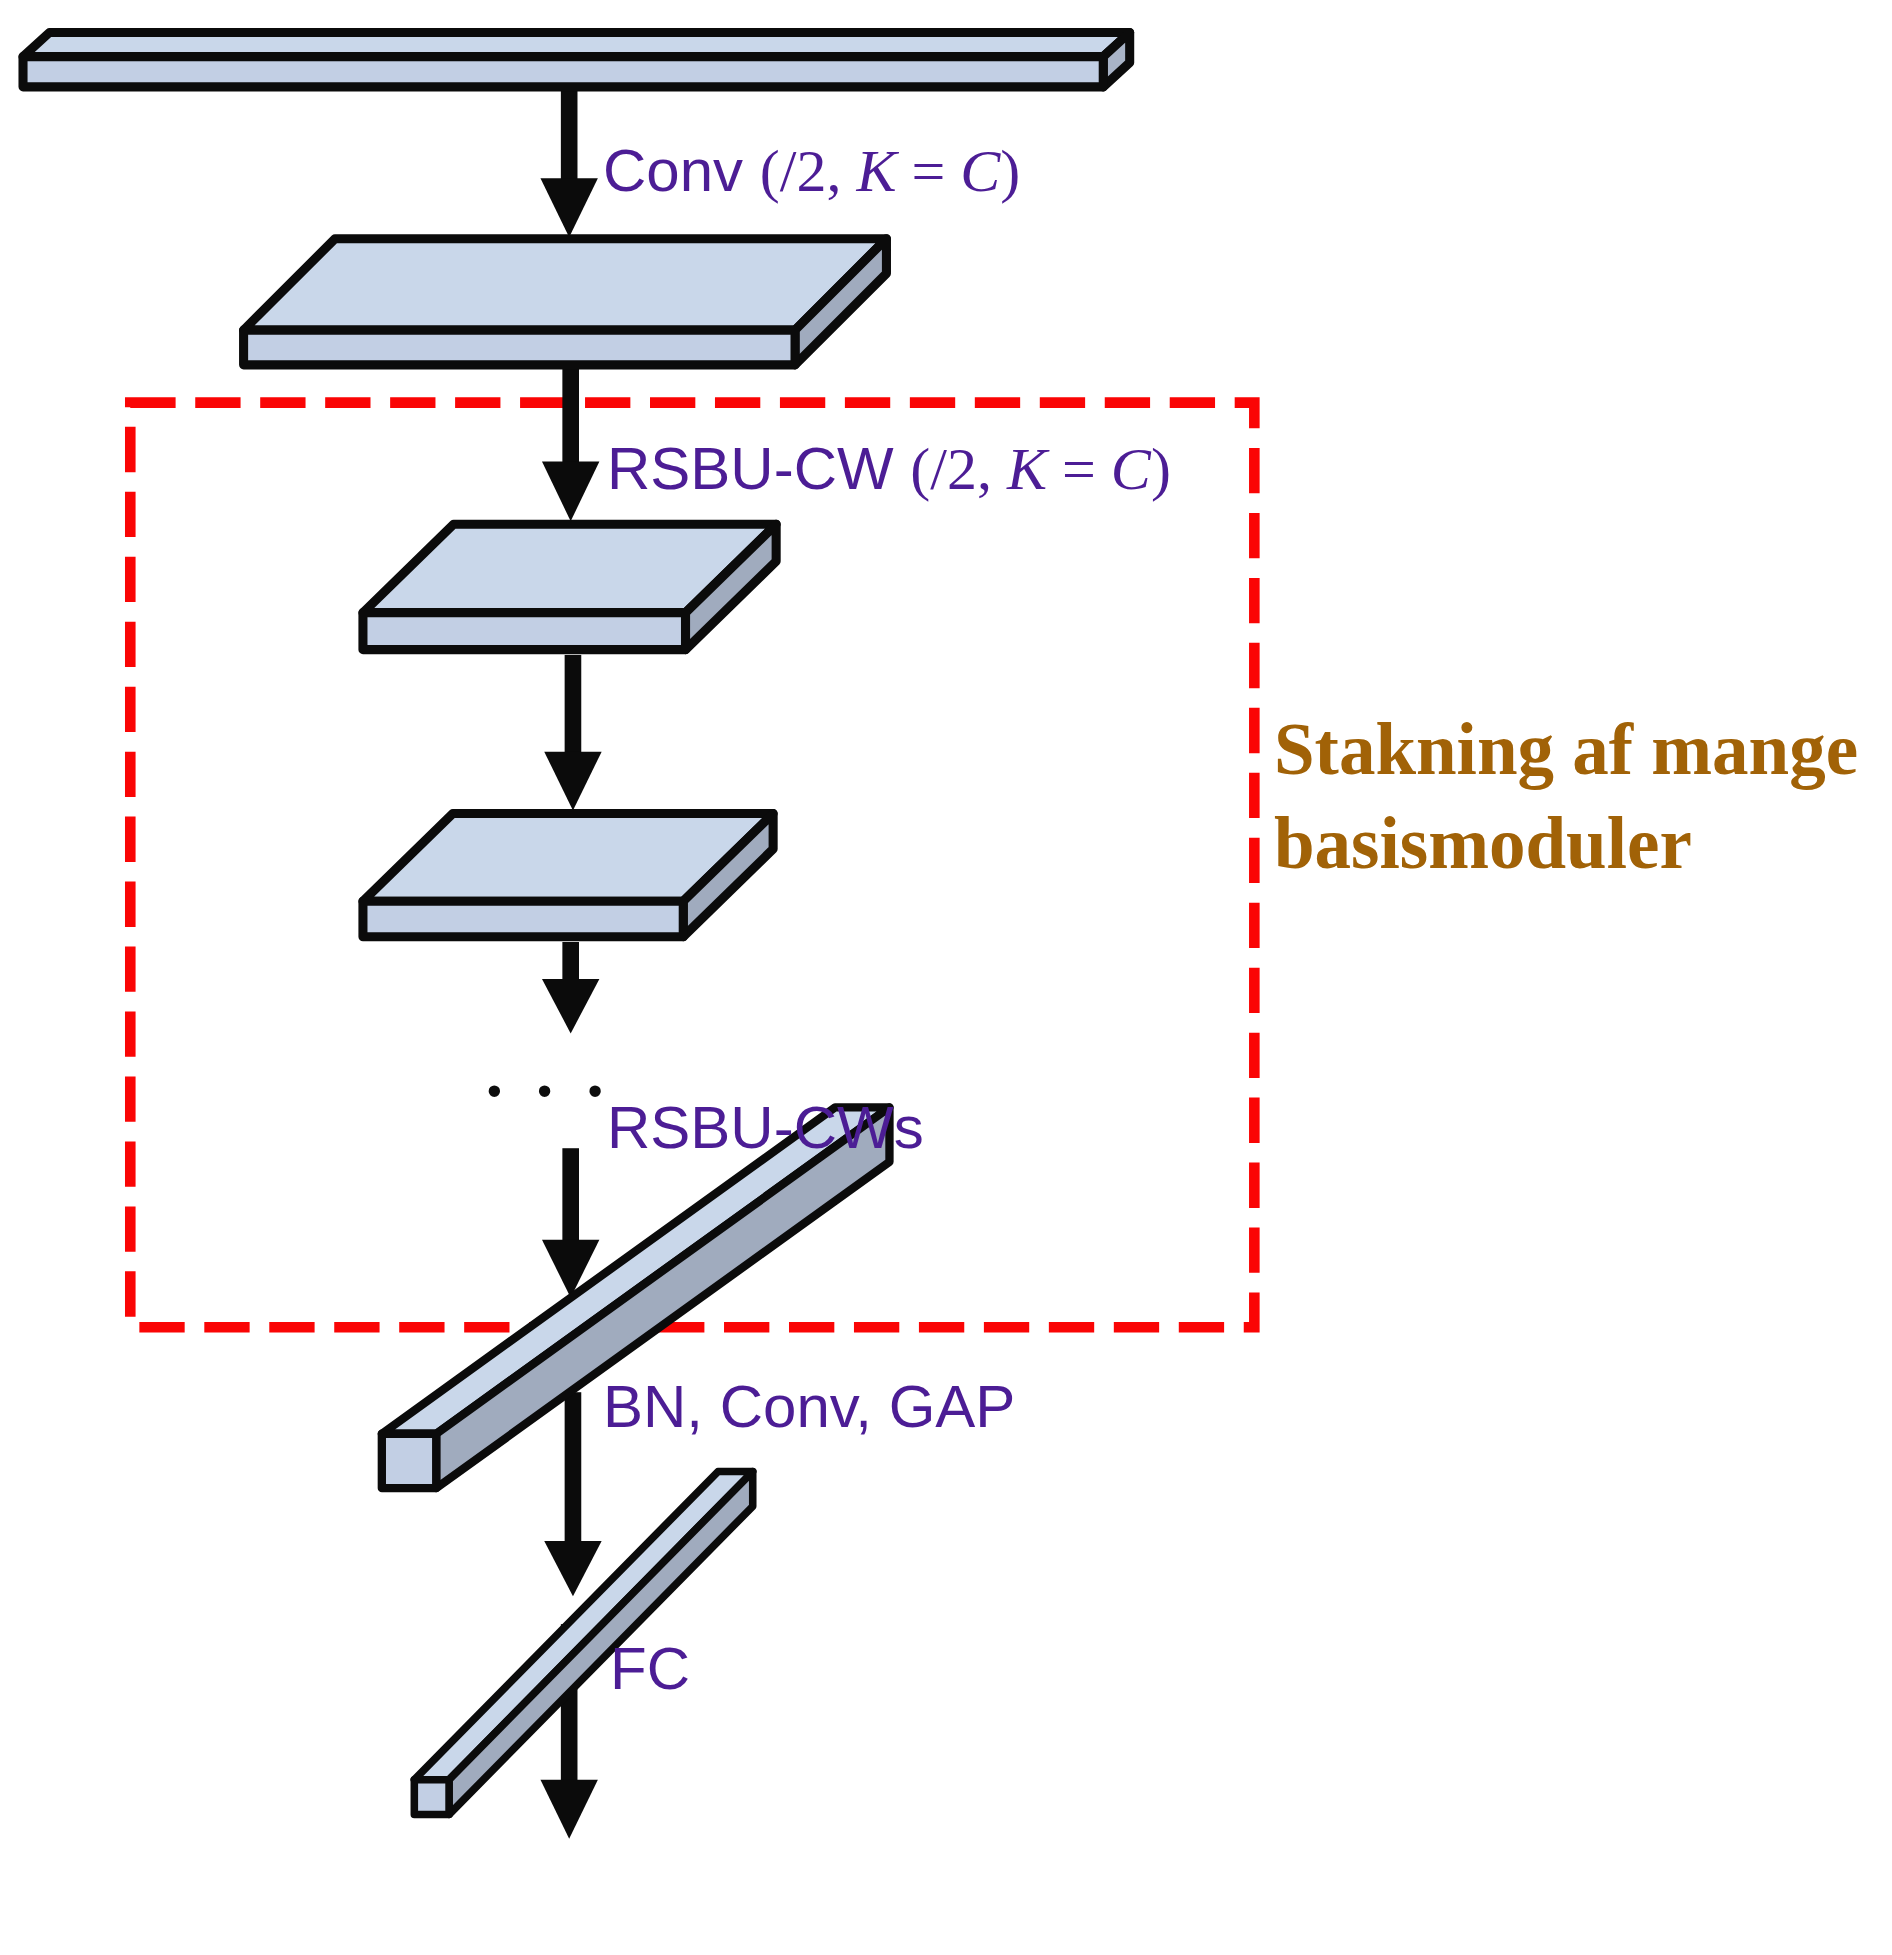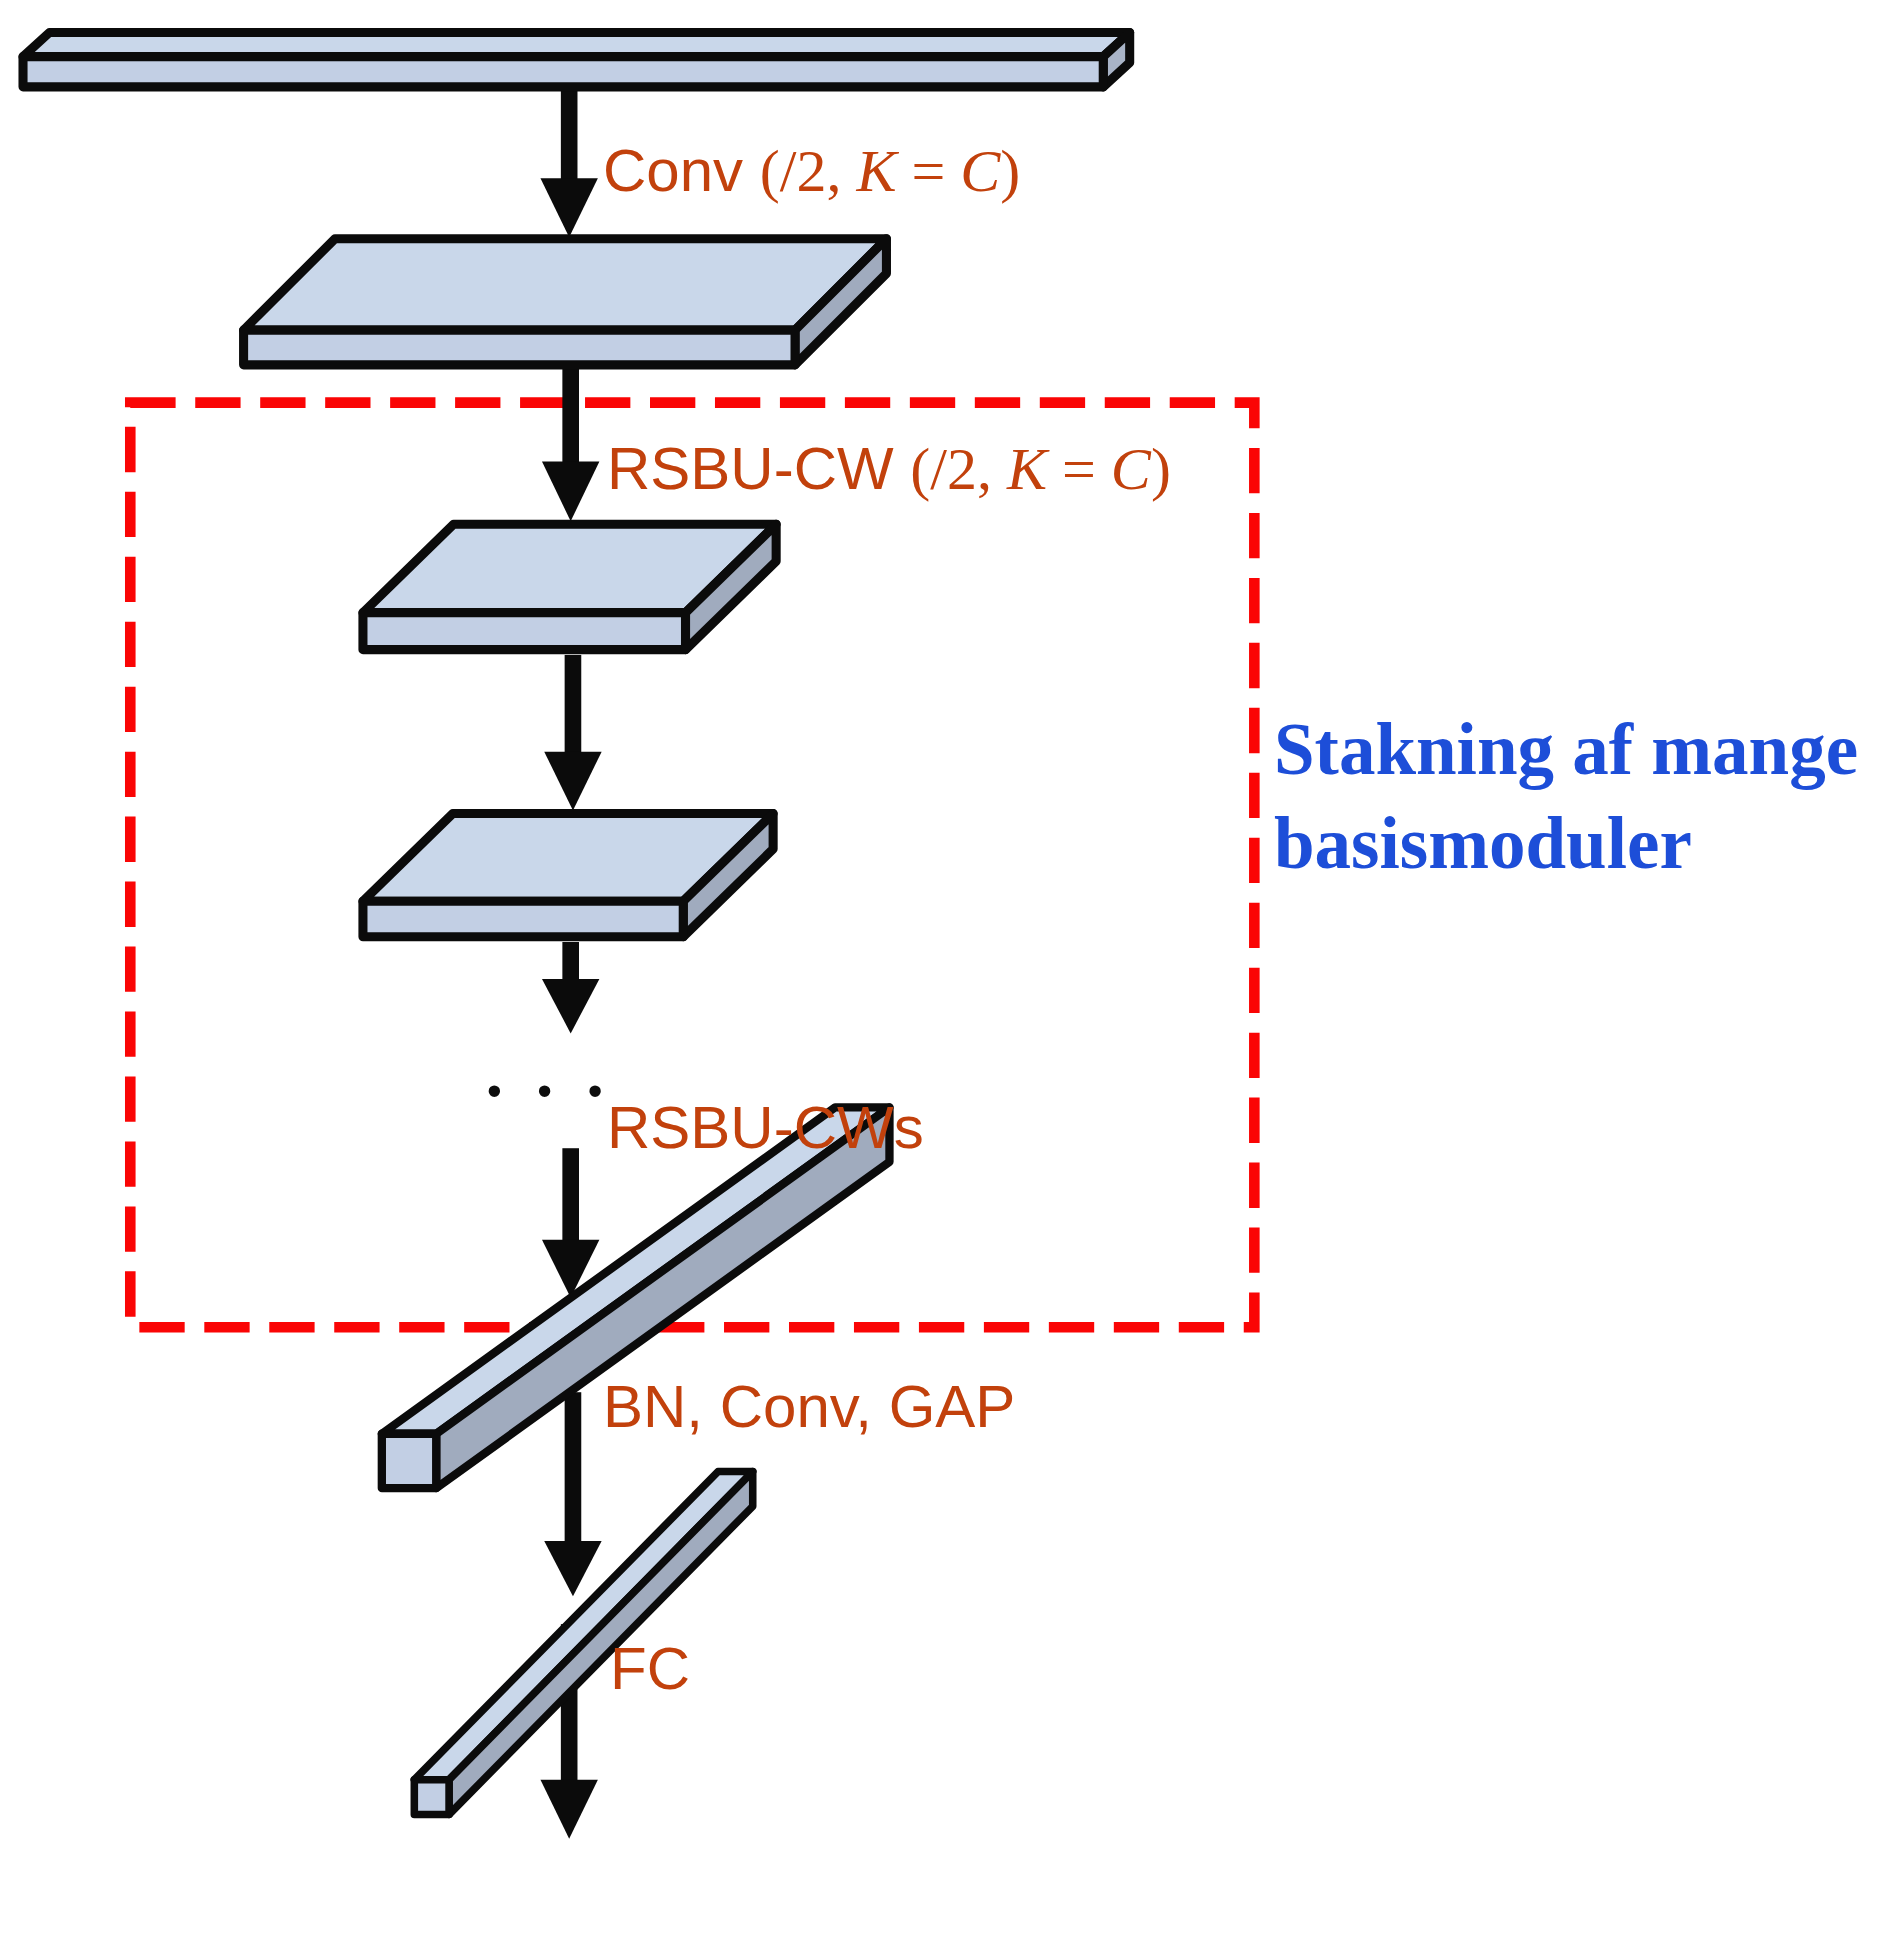--- a/index.html
+++ b/index.html
@@ -3,39 +3,39 @@
 <meta charset="utf-8">
 <style>
   html,body{margin:0;padding:0;background:#ffffff;}
   body{width:1893px;height:1955px;position:relative;overflow:hidden;}
   #stage{position:absolute;left:0;top:0;width:1893px;height:1955px;}
   #shapes{position:absolute;left:0;top:0;}
   .lbl{
     position:absolute;
     font-size:60px;
     line-height:66px;
-    color:#c2410c;
+    color:#4c1d95;
     white-space:nowrap;
     font-family:"Liberation Sans",sans-serif;
   }
   .seg-s{font-family:"Liberation Sans",sans-serif;}
   .seg-m{font-family:"Liberation Serif",serif;}
   .seg-i{font-family:"Liberation Serif",serif;font-style:italic;}
   .dots{
     position:absolute;
     font-family:"Liberation Sans",sans-serif;
     font-size:42px;
     letter-spacing:12px;
     color:#0d0d0d;
     white-space:nowrap;
   }
   .rednote{
     position:absolute;
     left:1274px;top:703px;
-    color:#1d4ed8;
+    color:#a16207;
     font-family:"Liberation Serif",serif;
     font-weight:bold;
     font-size:73px;
     line-height:94px;
     white-space:nowrap;
   }
   .rednote span{display:block;}
 </style>
 </head>
 <body>

